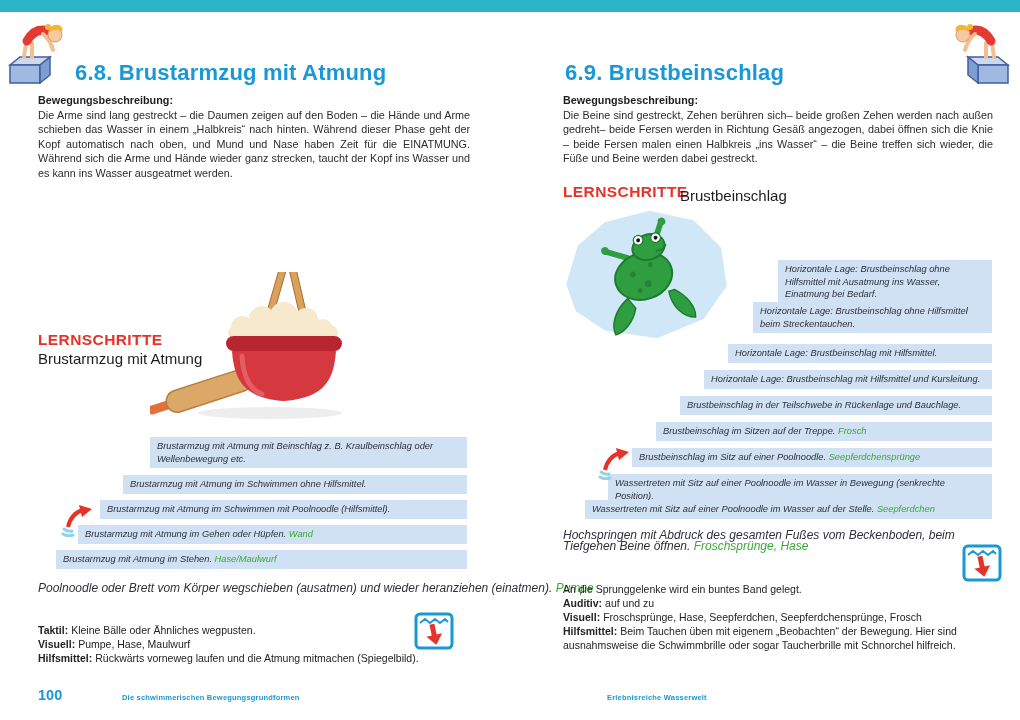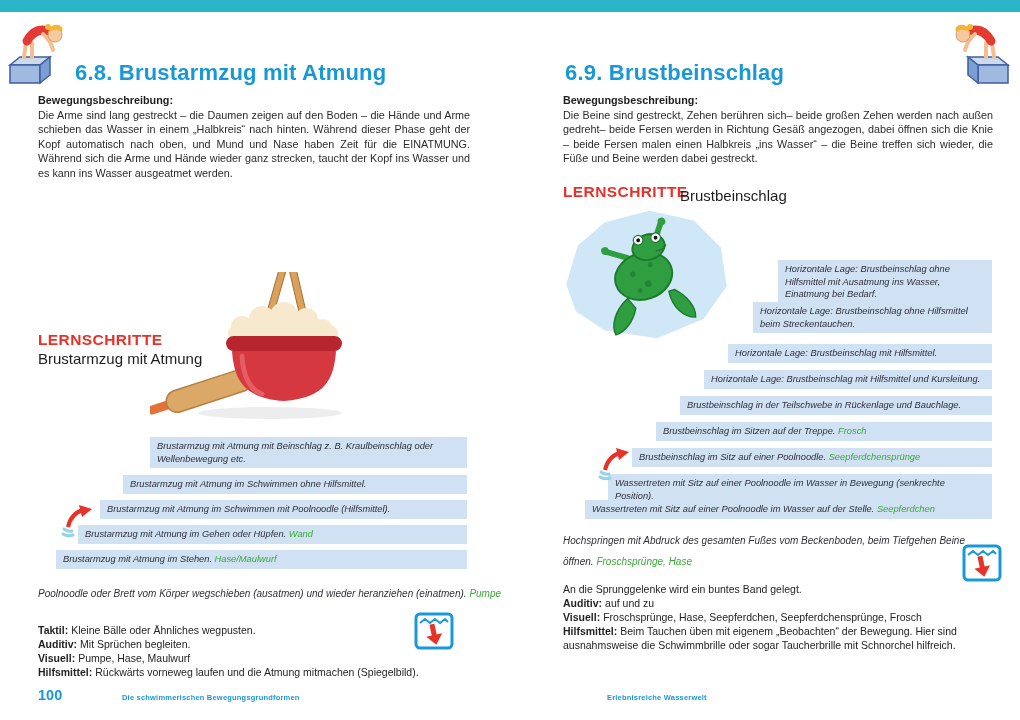--- a/index.html
+++ b/index.html
@@ -12,21 +12,21 @@
   .topbar{left:0;top:0;width:1020px;height:12px;background:#2cb5c8;}
   .title{font-size:22px;font-weight:bold;color:#1899d6;letter-spacing:.2px;}
   .desc-label{font-size:10.8px;font-weight:bold;color:#1d1d1d;}
   .desc{font-size:10.8px;line-height:14.4px;text-align:justify;color:#2b2b2b;}
   .lern{font-size:15.5px;font-weight:800;color:#e63228;letter-spacing:.4px;text-align:right;}
   .lern-sub{font-size:15px;font-weight:normal;color:#1d1d1d;}
   .step{
     background:#cfe1f2;font-style:italic;font-size:9.3px;line-height:12.5px;
     padding:3px 7px;box-sizing:border-box;color:#30303c;
   }
-  .step--plain{background:transparent;padding:2px 0;font-size:10px;line-height:21px;}
+  .step--plain{background:transparent;padding:2px 0;font-size:12px;line-height:11px;}
   .step--nowrap{white-space:nowrap;}
   .kw{color:#39a935;}
   .kw:empty{display:none;}
   .notes{font-size:10.5px;line-height:14px;color:#232323;}
   .note-label{font-weight:bold;margin-right:3px;}
   .note-label:empty{display:none;}
   .footer-num{font-size:14.5px;font-weight:bold;color:#1899d6;}
   .footer-label{font-size:7.5px;font-weight:bold;color:#1899d6;letter-spacing:.2px;margin-left:44px;}
   .mirror{transform:scaleX(-1);}
 </style>
@@ -108,21 +108,20 @@
   <svg width="34" height="34" viewBox="0 0 34 34">
     <path d="M4,26 q4,3 8,2" stroke="#8fd4ea" stroke-width="3" fill="none" stroke-linecap="round"></path>
     <path d="M3,31 q5,3 10,1" stroke="#8fd4ea" stroke-width="3" fill="none" stroke-linecap="round"></path>
     <path d="M8,24 C10,15 16,9 23,7" stroke="#e63228" stroke-width="4" fill="none"></path>
     <polygon points="19,2 32,6 22,14" fill="#e63228"></polygon>
   </svg>
 </div>
 
 <div class="abs notes" style="left:38px;top:623px;width:440px">
   <div><span class="note-label">Taktil:</span><span>Kleine Bälle oder Ähnliches wegpusten.</span></div>
-  <div><span class="note-label">Auditiv:</span><span>Mit Sprüchen begleiten.</span></div>
   <div><span class="note-label">Visuell:</span><span>Pumpe, Hase, Maulwurf</span></div>
   <div><span class="note-label">Hilfsmittel:</span><span>Rückwärts vorneweg laufen und die Atmung mitmachen (Spiegelbild).</span></div>
 </div>
 
 <div class="abs" style="left:414px;top:612px;width:40px;height:38px">
   <svg width="40" height="38" viewBox="0 0 40 38">
     <rect x="2" y="2" width="36" height="34" rx="4" fill="#ffffff" stroke="#1899d6" stroke-width="3"></rect>
     <polyline points="6,11 11,7 16,11 21,7 26,11 31,7 34,10" stroke="#1899d6" stroke-width="2" fill="none"></polyline>
     <g transform="rotate(-12 20 22)">
       <rect x="17.5" y="12" width="5" height="12" fill="#e63228"></rect>

